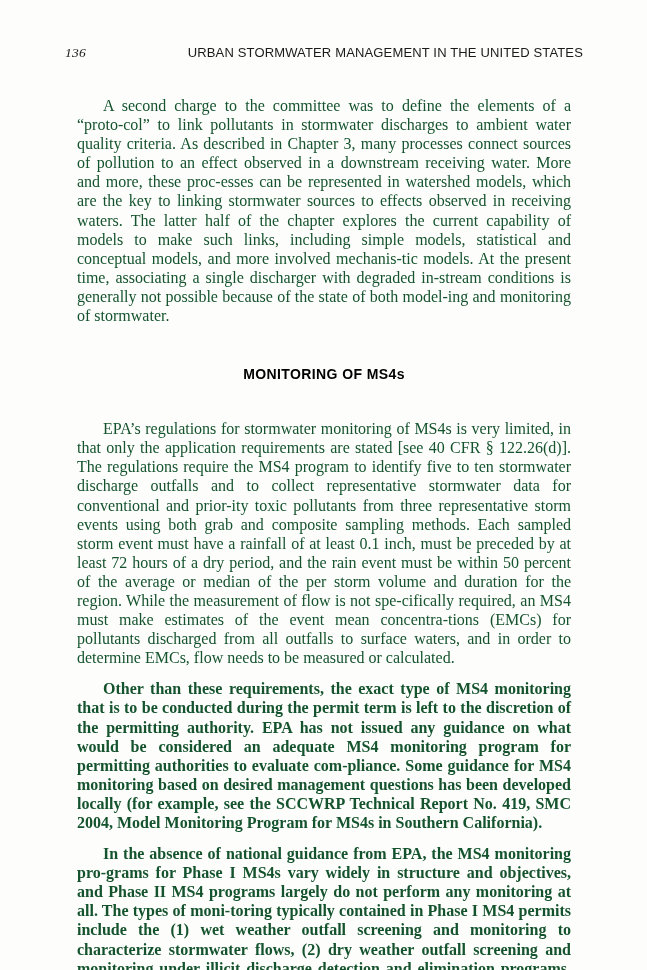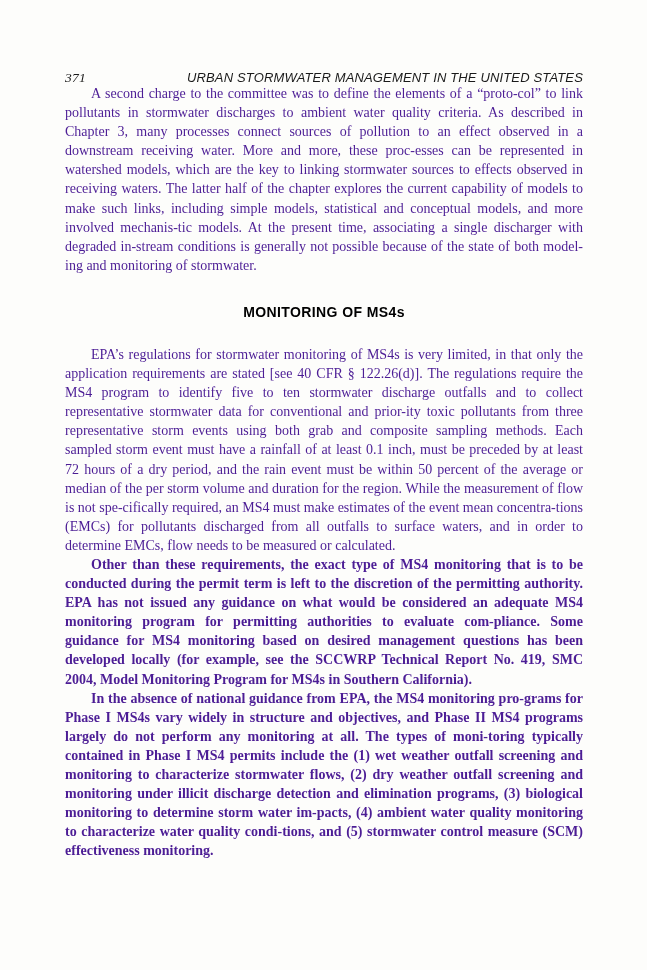--- a/index.html
+++ b/index.html
@@ -37,44 +37,42 @@
     font-style: italic;
     font-size: 13.5px;
     color: #1a1a1a;
     letter-spacing: 0.2px;
     white-space: nowrap;
   }
   .head-title {
     flex: 1;
     text-align: right;
     font-family: "Liberation Sans", sans-serif;
-    font-style: italic;
     font-size: 13px;
     color: #1a1a1a;
     letter-spacing: 0.15px;
     white-space: nowrap;
-    margin-top: 25px;
   }
 
   
   .column {
     position: absolute;
     top: 84px;
     left: 65px;
     width: 518px;
   }
 
   p.body-text {
-    margin: 0;
+    margin: 12px;
     font-family: "Liberation Serif", serif;
-    font-size: 14px;
+    font-size: 16px;
     line-height: 19.1px;
     text-align: justify;
     text-justify: inter-word;
-    color: #4c1d95;
+    color: #14532d;
     text-indent: 26px;
     hyphens: manual;
     -webkit-hyphens: manual;
   }
 
   p.body-text.tight-follow {
     text-indent: 26px;
     font-weight: bold;
   }
 
@@ -95,21 +93,21 @@
   .column, .running-head {
     -webkit-font-smoothing: antialiased;
   }
 </style>
 </head>
 <body>
 
 <div class="page">
 
   <div class="running-head">
-    <span class="folio">371</span>
+    <span class="folio">136</span>
     <span class="head-title">URBAN STORMWATER MANAGEMENT IN THE UNITED STATES</span>
   </div>
 
   <div class="column">
 
     <p class="body-text">A second charge to the committee was to define the elements of a “proto-col” to link pollutants in stormwater discharges to ambient water quality criteria. As described in Chapter 3, many processes connect sources of pollution to an effect observed in a downstream receiving water.  More and more, these proc-esses can be represented in watershed models, which are the key to linking stormwater sources to effects observed in receiving waters.  The latter half of the chapter explores the current capability of models to make such links, including simple models, statistical and conceptual models, and more involved mechanis-tic models.  At the present time, associating a single discharger with degraded in-stream conditions is generally not possible because of the state of both model-ing and monitoring of stormwater.</p>
 
     <h2 class="section-heading">MONITORING OF MS4s</h2>
 
     <p class="body-text">EPA’s regulations for stormwater monitoring of MS4s is very limited, in that only the application requirements are stated [see 40 CFR § 122.26(d)].  The regulations require the MS4 program to identify five to ten stormwater discharge outfalls and to collect representative stormwater data for conventional and prior-ity toxic pollutants from three representative storm events using both grab and composite sampling methods.  Each sampled storm event must have a rainfall of at least 0.1 inch, must be preceded by at least 72 hours of a dry period, and the rain event must be within 50 percent of the average or median of the per storm volume and duration for the region.  While the measurement of flow is not spe-cifically required, an MS4 must make estimates of the event mean concentra-tions (EMCs) for pollutants discharged from all outfalls to surface waters, and in order to determine EMCs, flow needs to be measured or calculated.</p>

